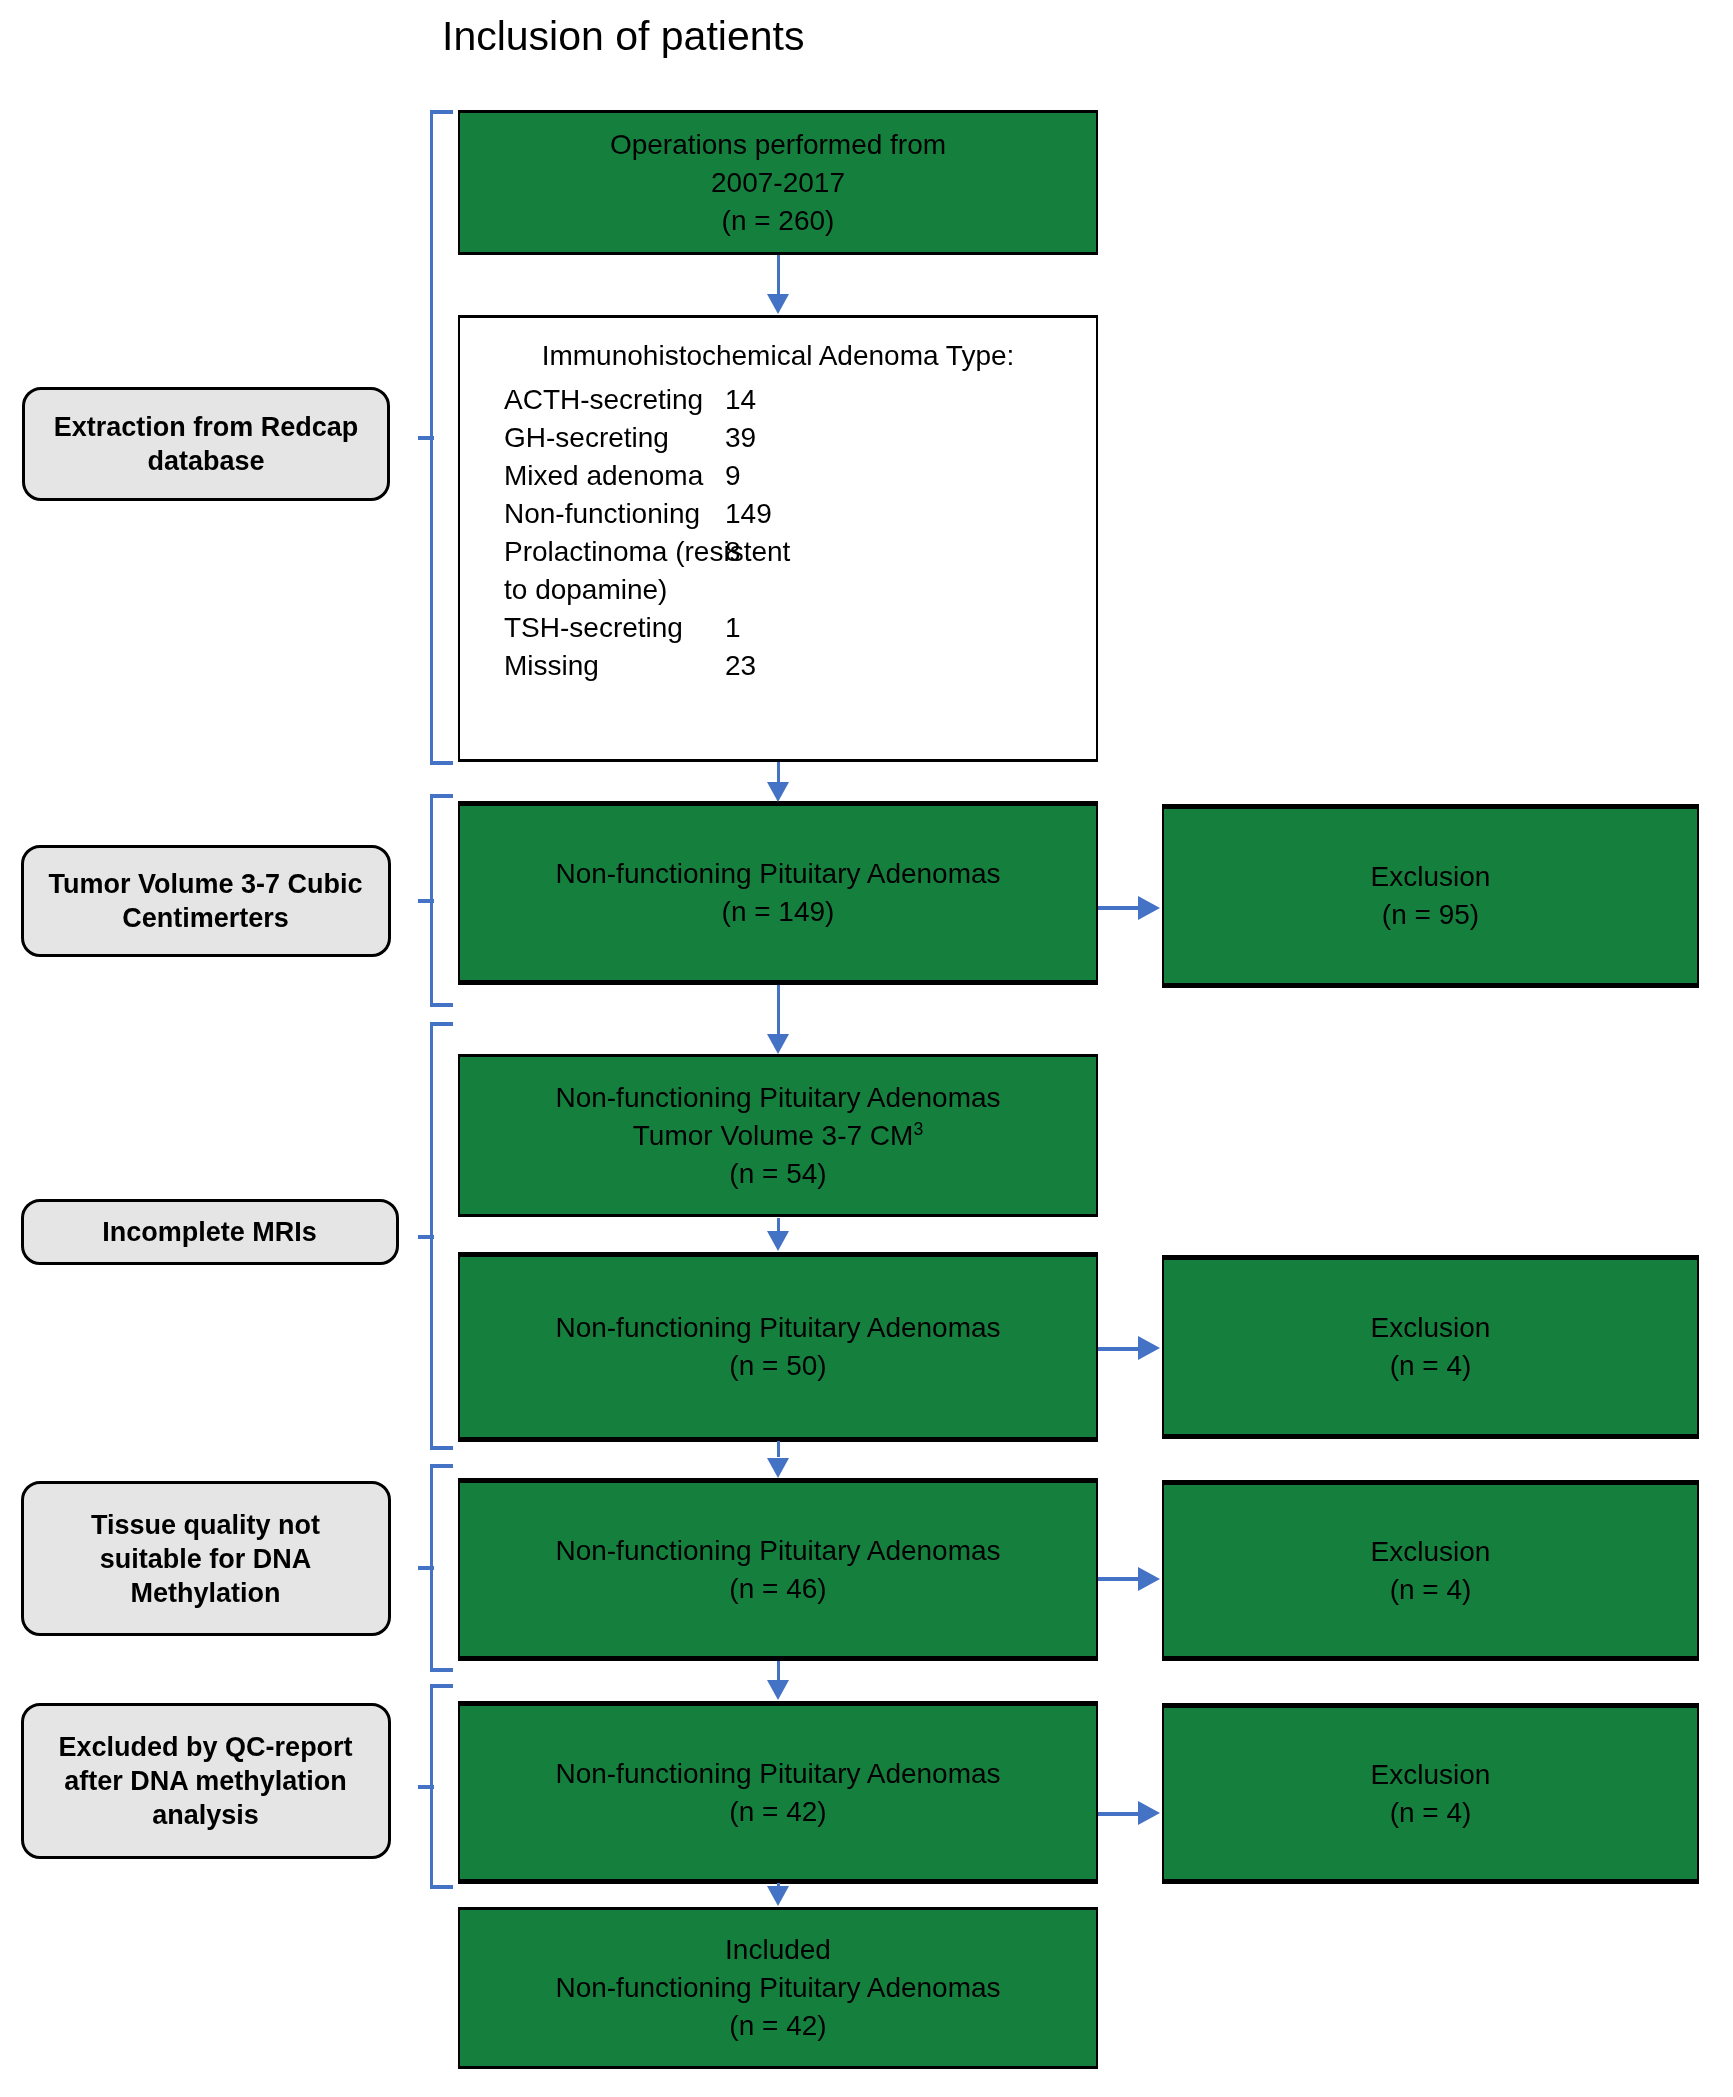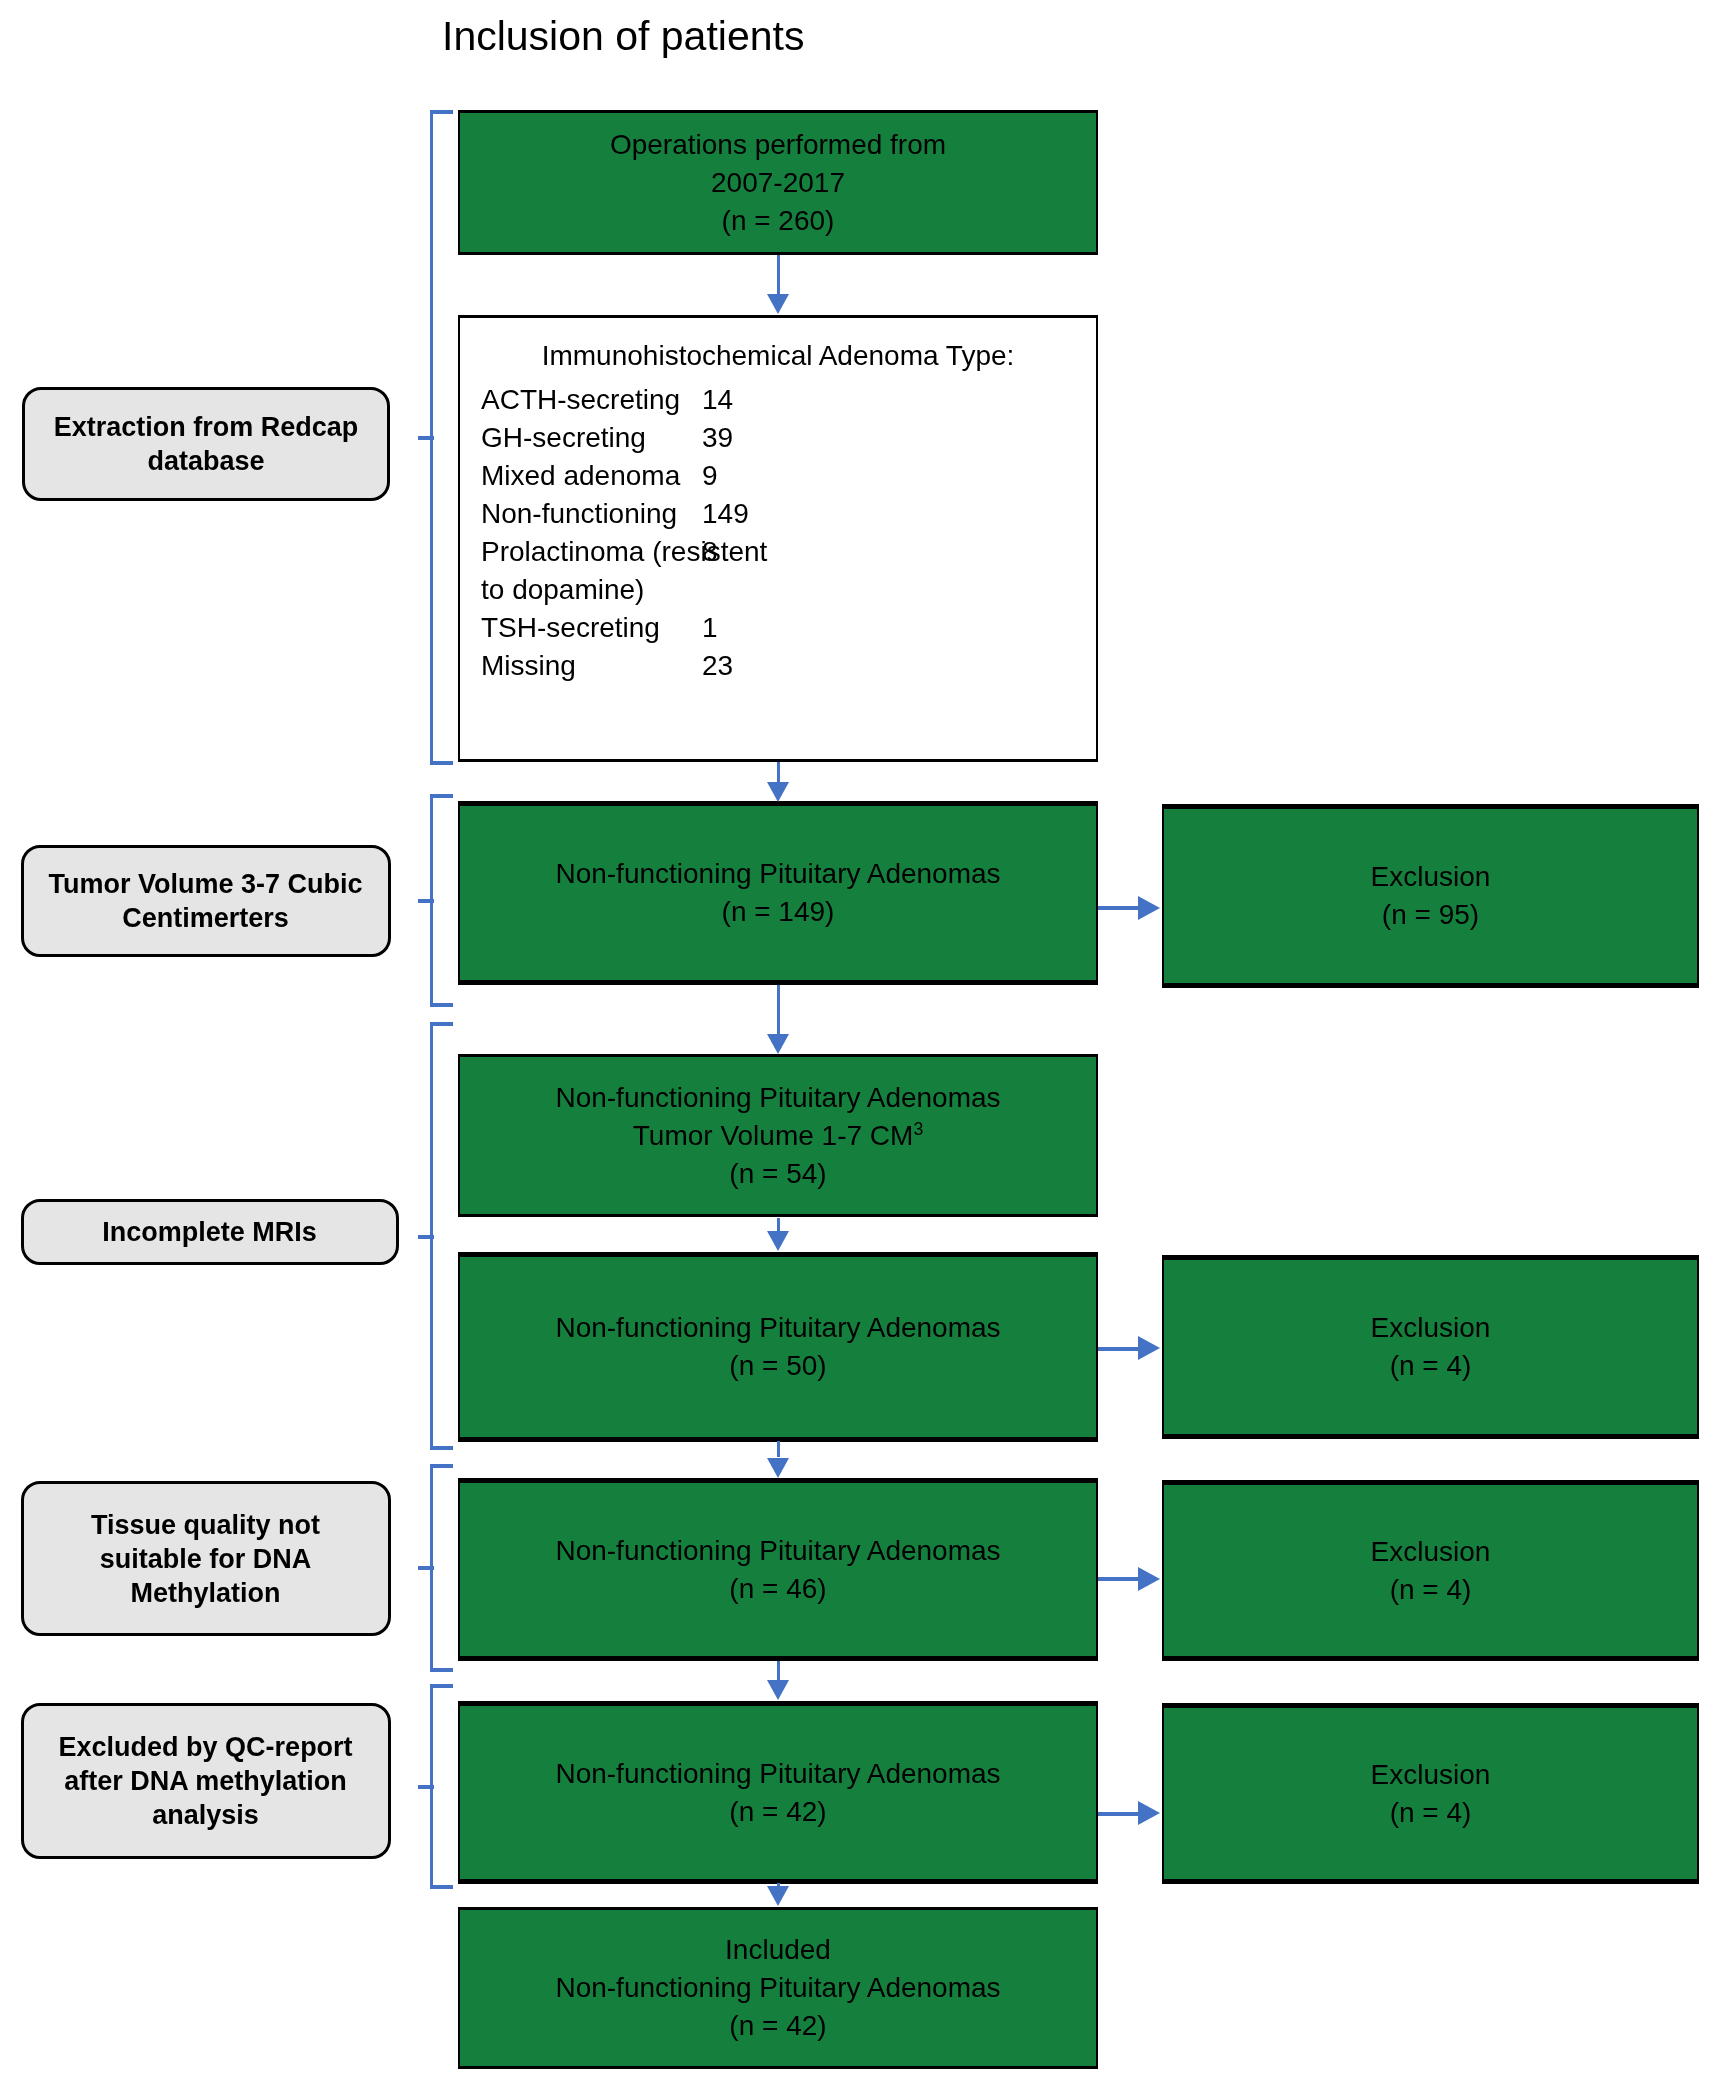--- a/index.html
+++ b/index.html
@@ -36,21 +36,21 @@
     position:absolute;box-sizing:border-box;
     background:#fff;border:2.2px solid #000;
     border-top-width:3.7px;border-bottom-width:3.7px;
     font-size:28px;line-height:38px;
     padding:19px 0 14.7px 0;
   }
   .listbox .hdr{
     display:block;text-align:center;margin:0 0 5.9px 0;
     white-space:nowrap;
   }
-  .listbox .rows{display:block;padding-left:21px;}
+  .listbox .rows{display:block;padding-left:44px;}
   .listbox .row{display:flex;align-items:flex-start;}
   .listbox .row .lbl{width:221px;flex:0 0 221px;white-space:nowrap;}
   .listbox .row .val{white-space:nowrap;}
   .listbox .cont{display:block;white-space:nowrap;}
 
   
   .stagelbl{
     position:absolute;box-sizing:border-box;
     background:#e5e5e5;
     border:3.7px solid #000000;
@@ -194,21 +194,21 @@
     <span class="ln">(n = 149)</span>
   </div>
 
   <div class="box" style="left:1162px;top:804px;width:537px;height:184px;">
     <span class="ln">Exclusion</span>
     <span class="ln">(n = 95)</span>
   </div>
 
   <div class="box plain" style="left:458px;top:1054px;width:640px;height:163px;">
     <span class="ln">Non-functioning Pituitary Adenomas</span>
-    <span class="ln"><span>Tumor Volume 1-7 CM</span><span class="sup">3</span></span>
+    <span class="ln"><span>Tumor Volume 3-7 CM</span><span class="sup">3</span></span>
     <span class="ln">(n = 54)</span>
   </div>
 
   <div class="box" style="left:458px;top:1252px;width:640px;height:190px;">
     <span class="ln">Non-functioning Pituitary Adenomas</span>
     <span class="ln">(n = 50)</span>
   </div>
 
   <div class="box" style="left:1162px;top:1255px;width:537px;height:184px;">
     <span class="ln">Exclusion</span>

